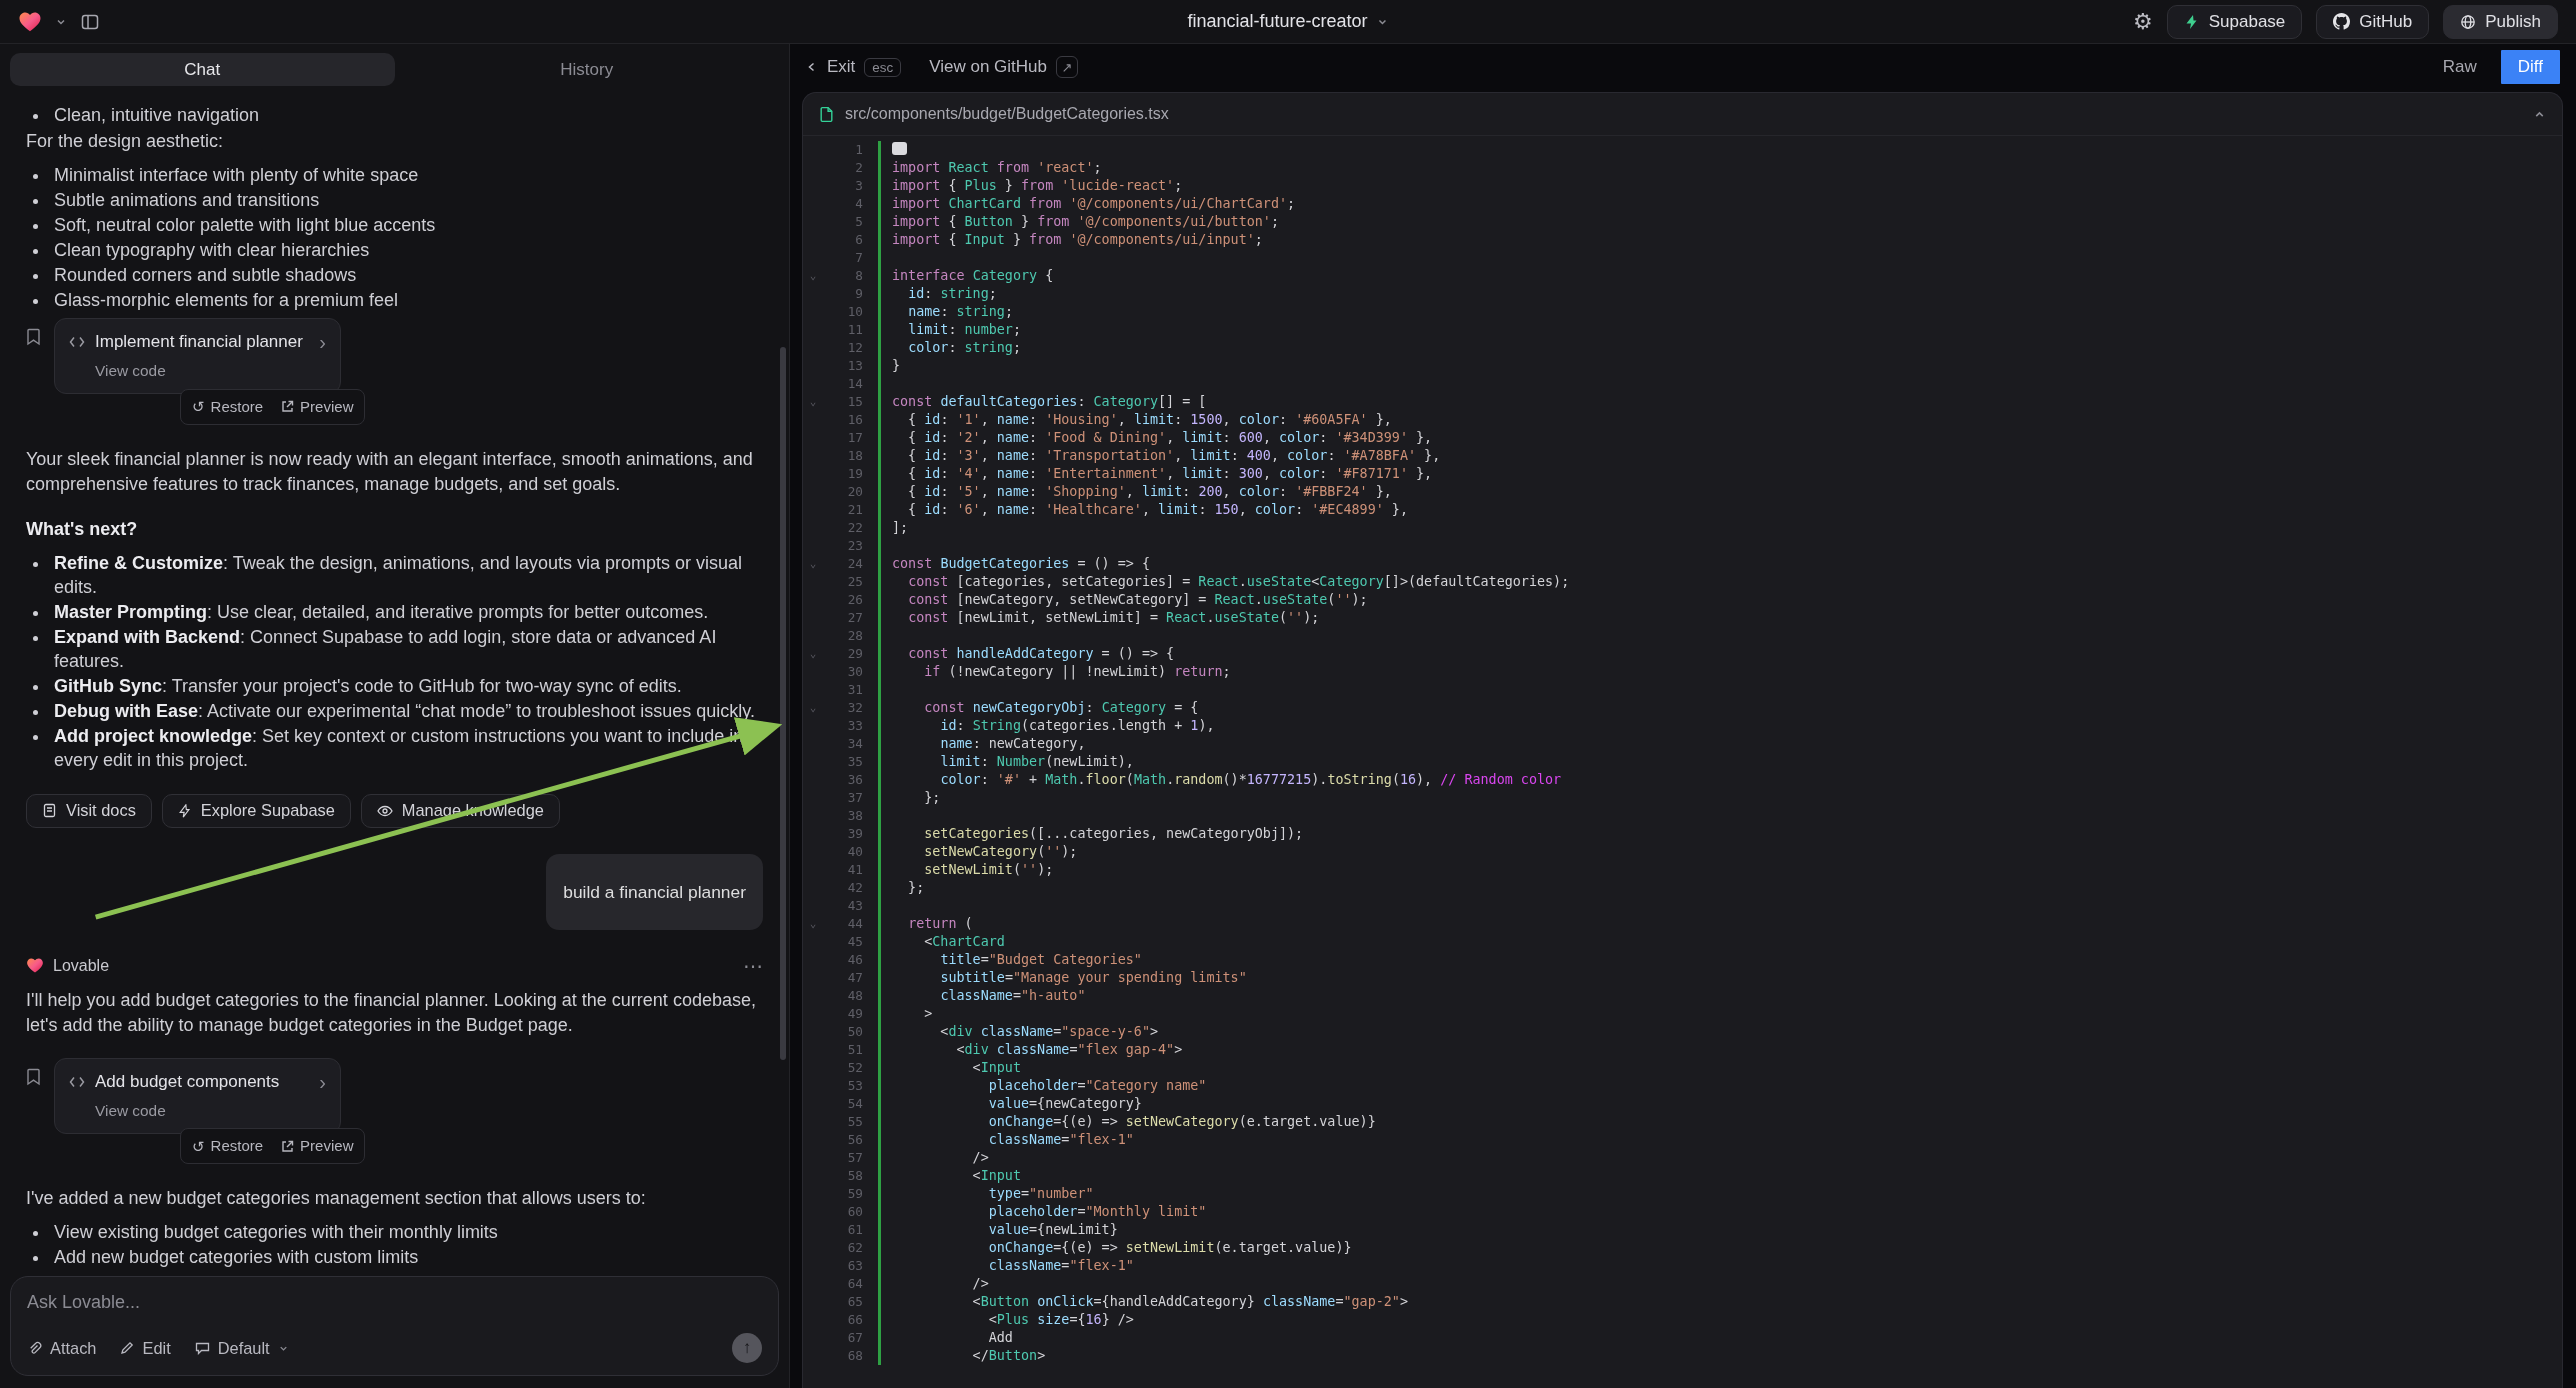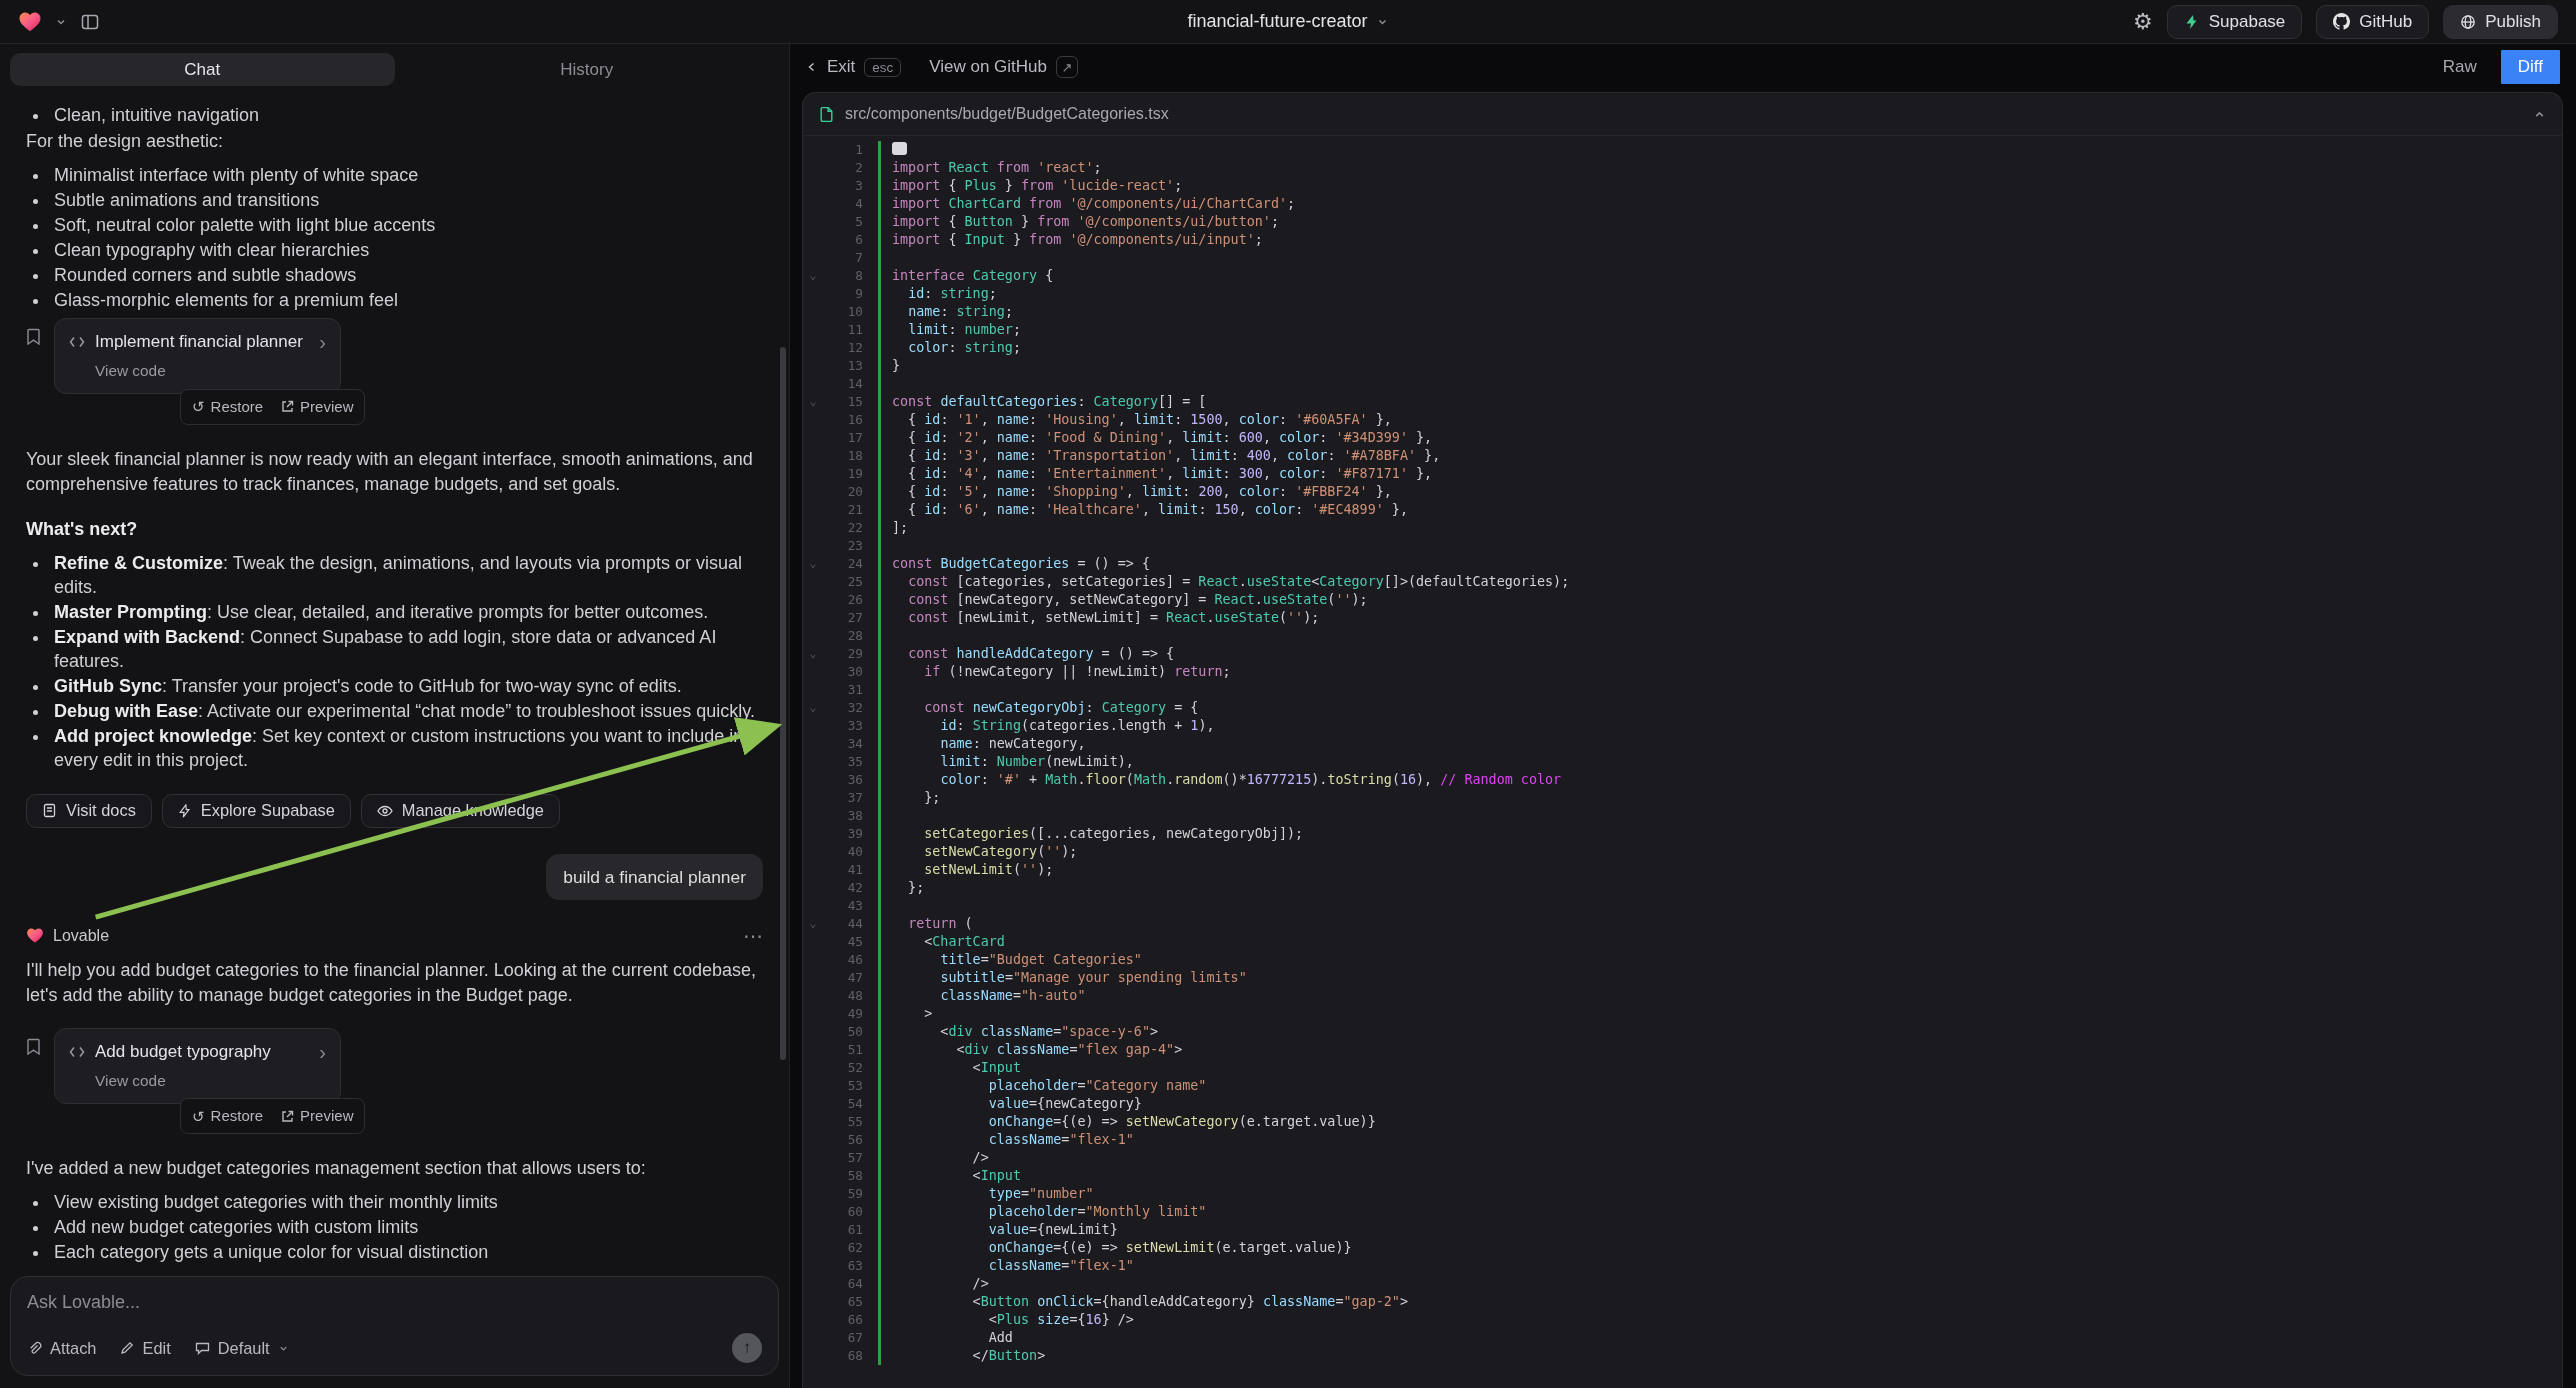--- a/index.html
+++ b/index.html
@@ -54,21 +54,21 @@
   .card-tools{position:relative;z-index:2;margin:-9px 0 0 154px;display:inline-flex;align-items:center;gap:18px;
     background:#121215;border:1px solid #2d2d33;border-radius:8px;padding:5px 11px;font-size:15px;color:#b7b7bf;}
   .tool-btn{display:flex;align-items:center;gap:6px;}
   .tool-ic{font-size:15px;line-height:1;}
 
   .qrow{display:flex;gap:10px;margin:22px 0 26px;}
   .qbtn{display:flex;align-items:center;gap:9px;height:34px;padding:0 15px;border:1px solid #303036;
     border-radius:10px;background:#18181c;color:#d4d4da;font-size:16.4px;font-family:inherit;}
 
   .bubble{margin:0 0 24px auto;width:max-content;max-width:617px;background:#27272c;border-radius:13px;
-    padding:11px 17px;color:#dededf;font-size:17.4px;text-align:right;}
+    padding:26px 17px;color:#dededf;font-size:17.4px;text-align:right;}
 
   .ai-head{display:flex;align-items:center;gap:9px;margin:2px 0 10px;}
   .ai-name{font-size:16px;color:#c9c9cf;}
   .dots{margin-left:auto;color:#8b8b93;font-size:20px;line-height:1;}
 
   .chat-sb{position:absolute;right:3px;top:257px;width:6px;height:713px;border-radius:3px;background:#3a3a41;}
 
   
   .composer-wrap{padding:8px 10px 12px;}
   .composer{border:1px solid #2f2f36;background:#1a1a1e;border-radius:18px;padding:15px 16px 12px;}
@@ -305,21 +305,21 @@
               <path d="M3 1.5h9a1 1 0 0 1 1 1V16l-5.5-3.8L2 16V2.5a1 1 0 0 1 1-1z"></path>
             </svg>
           </span>
           <div class="card">
             <div class="card-row">
               <span class="code-glyph">
                 <svg width="16" height="12" viewBox="0 0 16 12" fill="none" stroke="currentColor" stroke-width="1.5">
                     <path d="M5 1.5L1.5 6 5 10.5M11 1.5L14.5 6 11 10.5"></path>
                   </svg>
               </span>
-              <span>Add budget typography</span>
+              <span>Add budget components</span>
               <span class="card-chevron">›</span>
             </div>
             <div class="card-sub">View code</div>
           </div>
           <div class="card-tools">
             <span class="tool-btn">
               <span class="tool-ic">↺</span>
               <span>Restore</span>
             </span>
             <span class="tool-btn">

